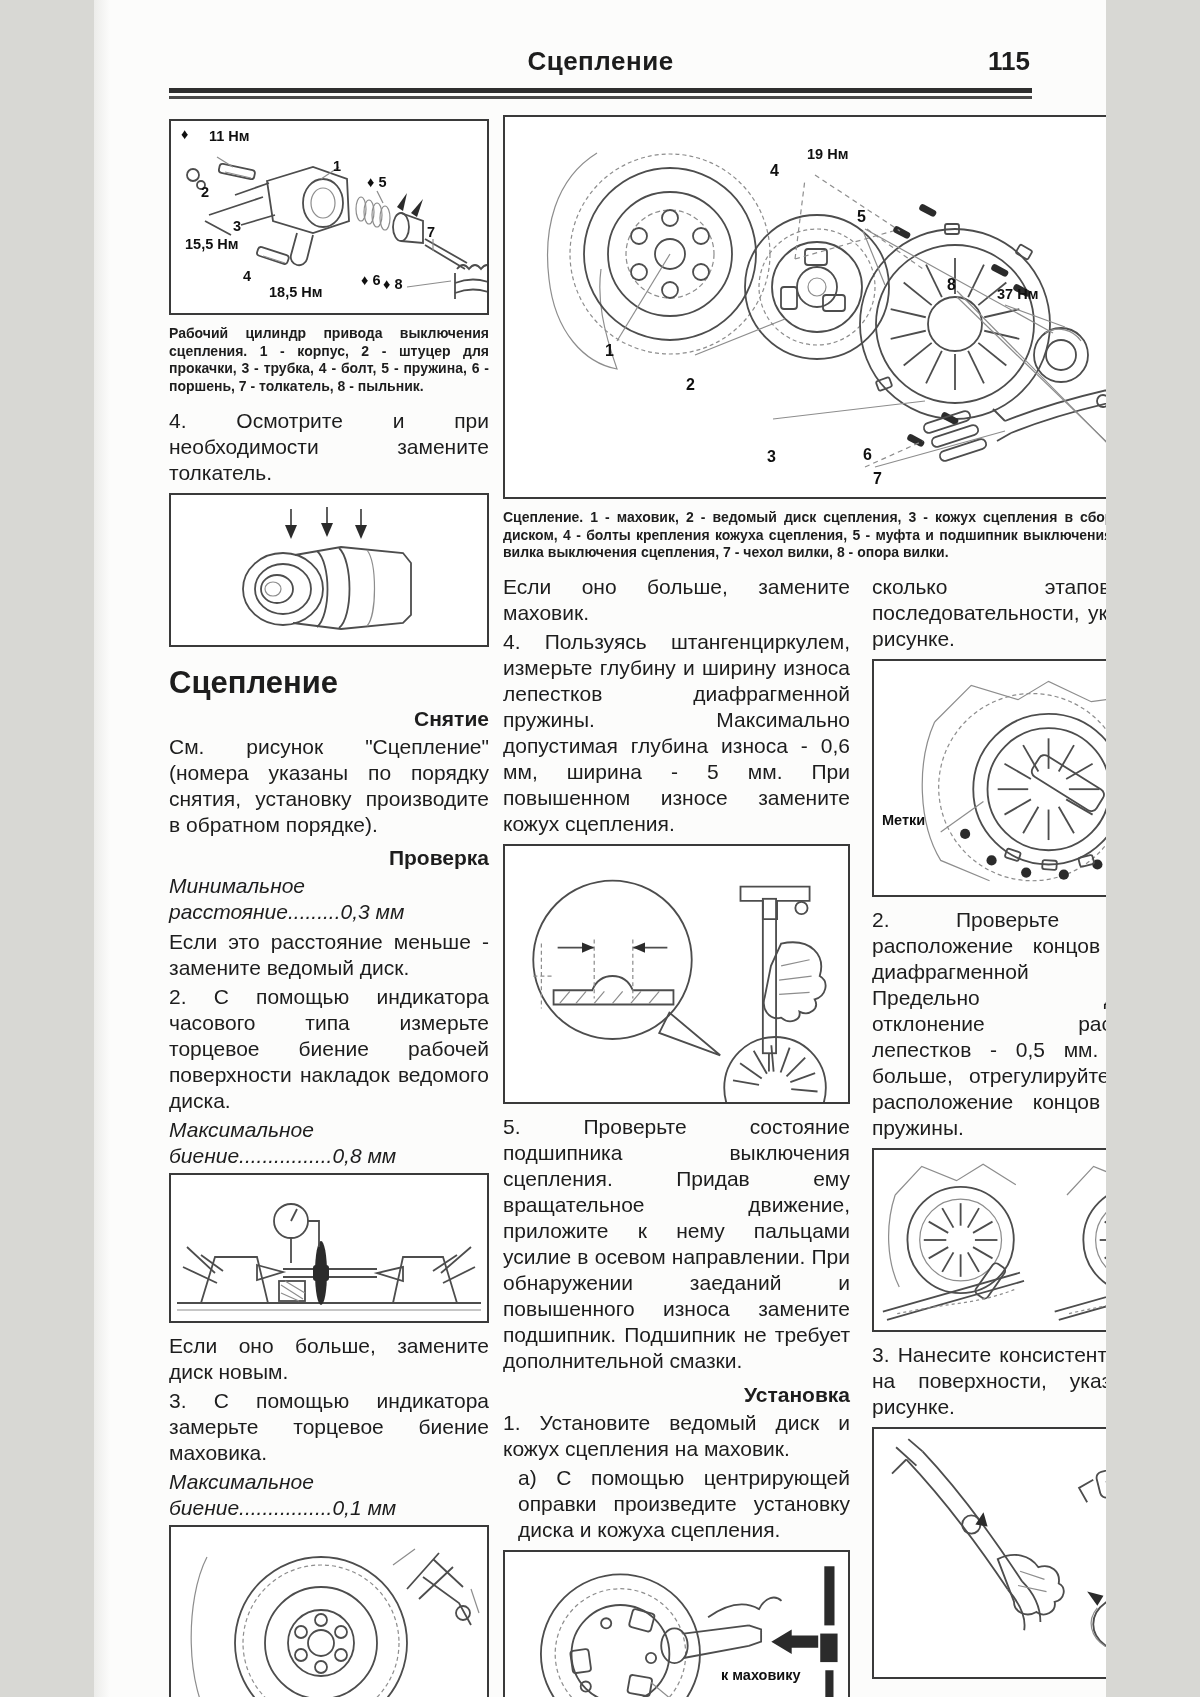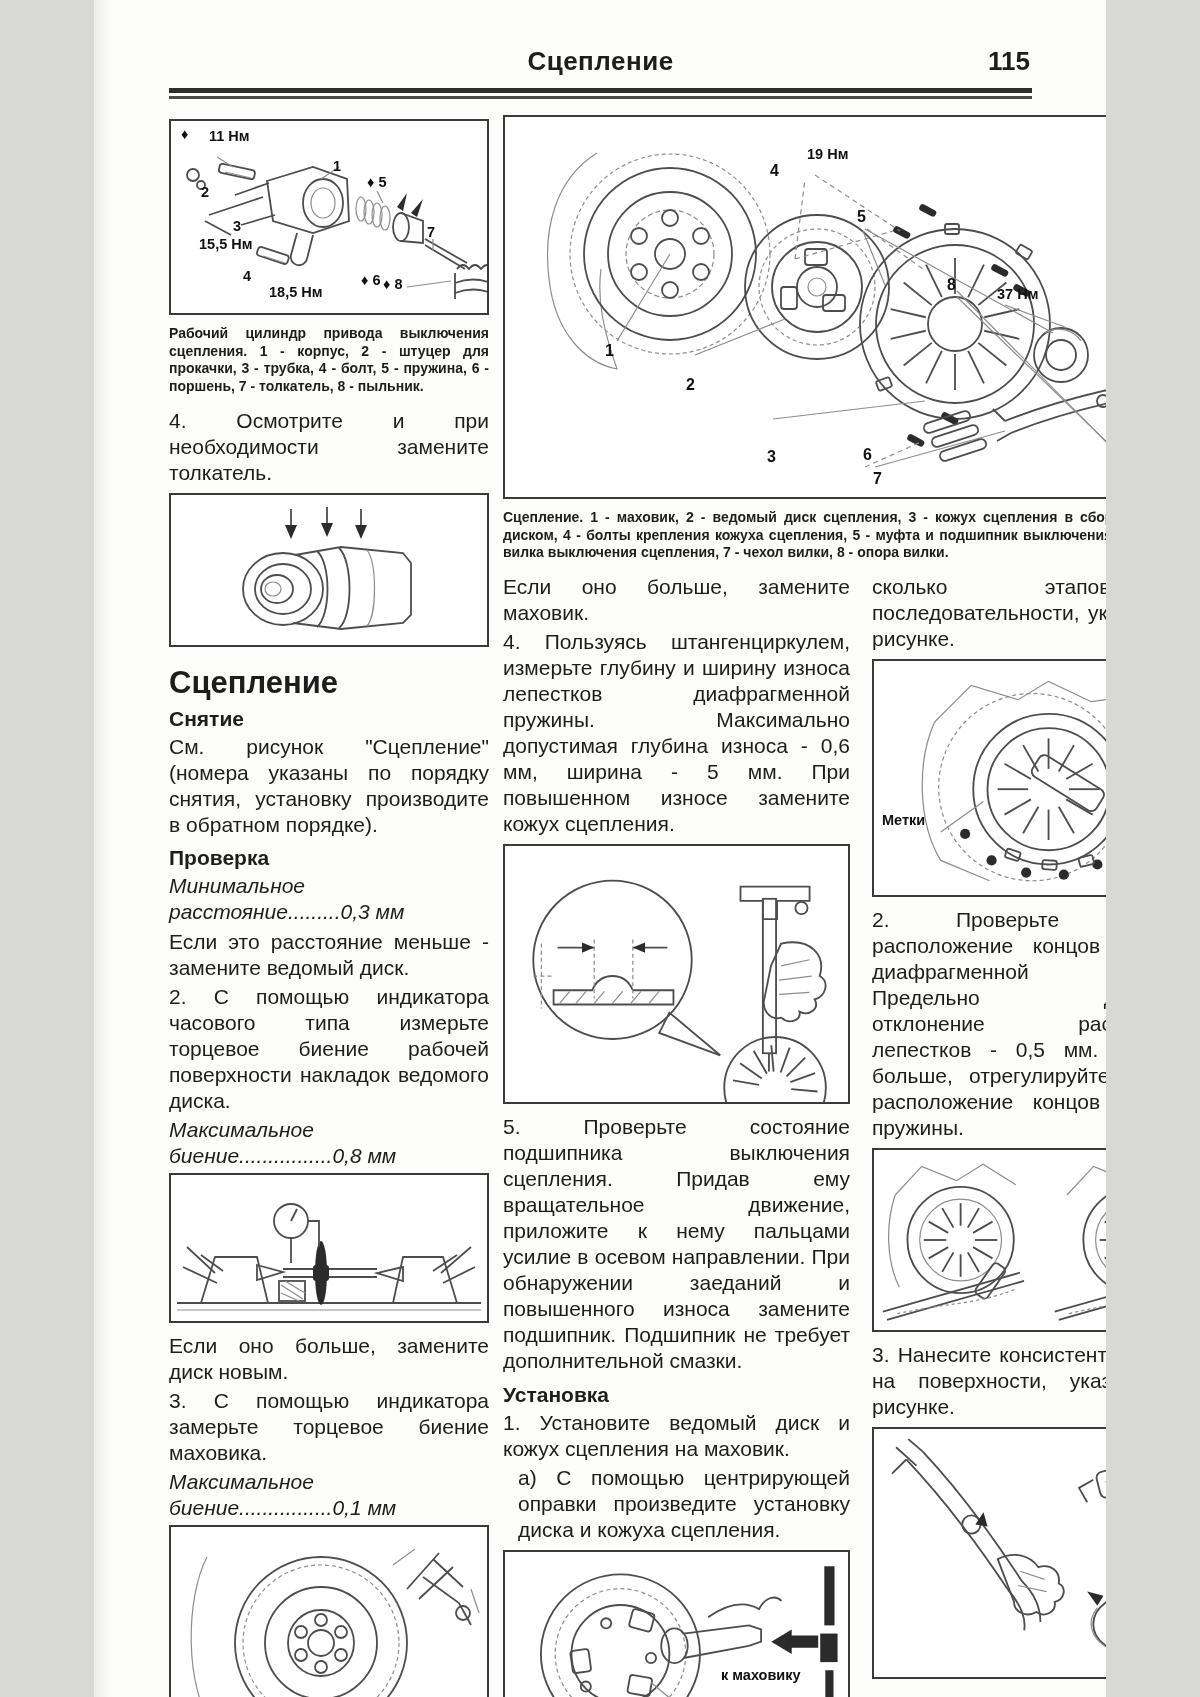--- a/index.html
+++ b/index.html
@@ -10,21 +10,21 @@
   .header{position:relative;height:40px;}
   .header .title{text-align:center;font-size:26px;font-weight:bold;letter-spacing:.5px;}
   .header .pagenum{position:absolute;right:2px;top:0;font-size:26px;font-weight:bold;}
   .rule{height:3px;border-top:5px solid #2e2e2e;border-bottom:3px solid #4a4a4a;margin:2px 0 16px 0;}
   .cols{display:grid;grid-template-columns:320px 716px;column-gap:14px;}
   p{margin:0 0 7px 0;font-size:21px;line-height:1.24;text-align:justify;}
   .tight{margin-bottom:3px;}
   .spec{font-style:italic;margin:0 0 3px 0;}
   .boldcap{font-weight:bold;font-size:14px;line-height:1.26;text-align:justify;margin:4px 0 12px 0;}
   h1.section{font-size:31px;font-weight:bold;margin:20px 0 2px 0;line-height:1.05;}
-  h2.sub{font-size:21px;font-weight:bold;margin:8px 0 4px 0;line-height:1.1;}
+  h2.sub{font-size:21px;font-weight:bold;margin:8px 0 4px 0;line-height:1.1;text-align:right;}
   .substep{margin-left:15px;}
   .fig{position:relative;border:2px solid #3a3a3a;background:#fff;margin:4px 0 10px 0;}
   .fig svg{display:block;width:100%;height:100%;}
   .figlabel{position:absolute;font-weight:bold;font-size:14.5px;color:#101010;white-space:nowrap;line-height:1;}
   .figlabel.big{font-size:16px;}
   svg .ln{stroke:#4d4d4d;stroke-width:1.8;fill:none;}
   svg .lt{stroke:#8d8d8d;stroke-width:1.2;fill:none;}
   svg .dk{fill:#2b2b2b;stroke:none;}
 </style>
 </head>
@@ -72,21 +72,21 @@
           <line class="lt" x1="168" y1="44" x2="150" y2="56"></line>
           <line class="lt" x1="206" y1="68" x2="212" y2="80"></line>
           <line class="lt" x1="262" y1="116" x2="262" y2="128"></line>
           <line class="lt" x1="236" y1="164" x2="280" y2="158"></line>
         </svg>
         <span class="figlabel" style="left:10px;top:6px">♦</span>
         <span class="figlabel" style="left:38px;top:8px">11 Нм</span>
         <span class="figlabel" style="left:162px;top:38px">1</span>
         <span class="figlabel" style="left:30px;top:64px">2</span>
         <span class="figlabel" style="left:62px;top:98px">3</span>
-        <span class="figlabel" style="left:28px;top:116px">15,5 Нм</span>
+        <span class="figlabel" style="left:14px;top:116px">15,5 Нм</span>
         <span class="figlabel" style="left:72px;top:148px">4</span>
         <span class="figlabel" style="left:98px;top:164px">18,5 Нм</span>
         <span class="figlabel" style="left:196px;top:54px">♦ 5</span>
         <span class="figlabel" style="left:190px;top:152px">♦ 6</span>
         <span class="figlabel" style="left:256px;top:104px">7</span>
         <span class="figlabel" style="left:212px;top:156px">♦ 8</span>
       </div>
 
       <div class="boldcap">Рабочий цилиндр привода выключения сцепления. 1 - корпус, 2 - штуцер для прокачки, 3 - трубка, 4 - болт, 5 - пружина, 6 - поршень, 7 - толкатель, 8 - пыльник.</div>
 

